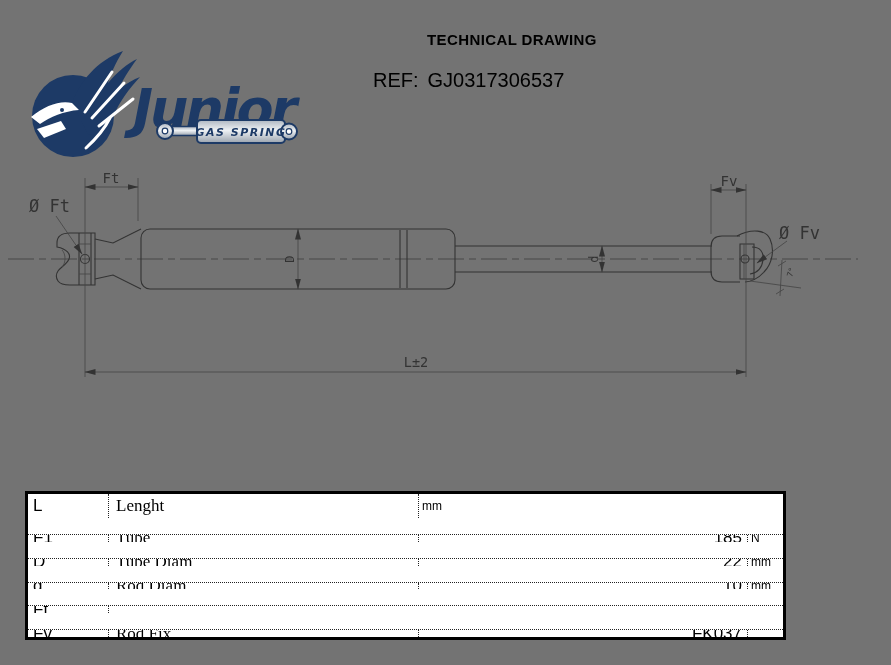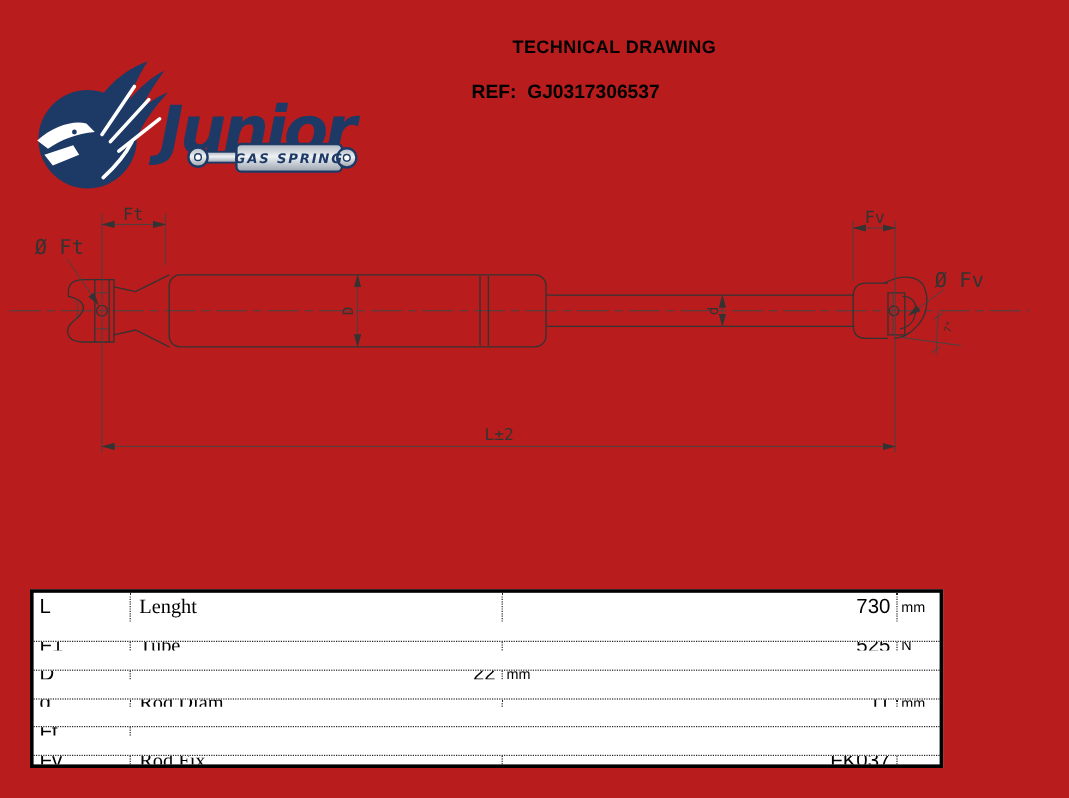--- a/index.html
+++ b/index.html
@@ -1,20 +1,20 @@
 <!DOCTYPE html>
 <html><head>
 <meta charset="utf-8">
 <style>
   html,body{margin:0;padding:0;background:#fff;}
-  .page{position:relative;width:891px;height:665px;background:#b91c1c;overflow:hidden;
+  .page{position:relative;width:891px;height:665px;background:#737373;overflow:hidden;
         font-family:"Liberation Sans",sans-serif;color:#000;}
   .hdr-title{position:absolute;left:427px;top:31px;font-size:15px;font-weight:bold;
              letter-spacing:.4px;white-space:nowrap;}
-  .hdr-ref{position:absolute;left:393px;top:69px;font-size:16px;font-weight:bold;white-space:nowrap;}
+  .hdr-ref{position:absolute;left:373px;top:69px;font-size:20px;font-weight:normal;white-space:nowrap;}
   .hdr-ref .lbl{margin-right:9px;}
   .logo-svg{position:absolute;left:0;top:0;}
   .draw-svg{position:absolute;left:0;top:0;}
   
   .spec-table{position:absolute;left:25px;top:491px;width:761px;height:149px;
               border:3px solid #000;box-sizing:border-box;display:grid;
               grid-template-rows:repeat(6,1fr);background:#fff;}
   .spec-row{display:grid;grid-template-columns:80px 310px 329px 1fr;min-height:0;}
   .spec-row + .spec-row{border-top:1px dotted #222;margin-top:16px;}
   .cell{font-size:17px;display:flex;align-items:center;white-space:nowrap;overflow:hidden;min-height:0;}
@@ -164,38 +164,38 @@
     <g>
       <line class="thin" x1="85" y1="372" x2="746" y2="372" marker-start="url(#arw)" marker-end="url(#arw)"></line>
       <text class="dimtext" x="416" y="367" text-anchor="middle" font-size="13.5">L±2</text>
     </g>
   </svg>
 
   <div class="spec-table">
     <div class="spec-row">
       <div class="cell sym">L</div>
       <div class="cell name">Lenght</div>
-      <div class="cell val">730</div>
       <div class="cell unit">mm</div>
     </div>
     <div class="spec-row">
       <div class="cell sym">F1</div>
       <div class="cell name">Tube</div>
-      <div class="cell val">525</div>
+      <div class="cell val">185</div>
       <div class="cell unit">N</div>
     </div>
     <div class="spec-row">
       <div class="cell sym">D</div>
+      <div class="cell name">Tube Diam</div>
       <div class="cell val">22</div>
       <div class="cell unit">mm</div>
     </div>
     <div class="spec-row">
       <div class="cell sym">d</div>
       <div class="cell name">Rod Diam</div>
-      <div class="cell val">11</div>
+      <div class="cell val">10</div>
       <div class="cell unit">mm</div>
     </div>
     <div class="spec-row">
       <div class="cell sym">Ft</div>
       <div class="cell unit"></div>
     </div>
     <div class="spec-row">
       <div class="cell sym">Fv</div>
       <div class="cell name">Rod Fix</div>
       <div class="cell val">FK037</div>

